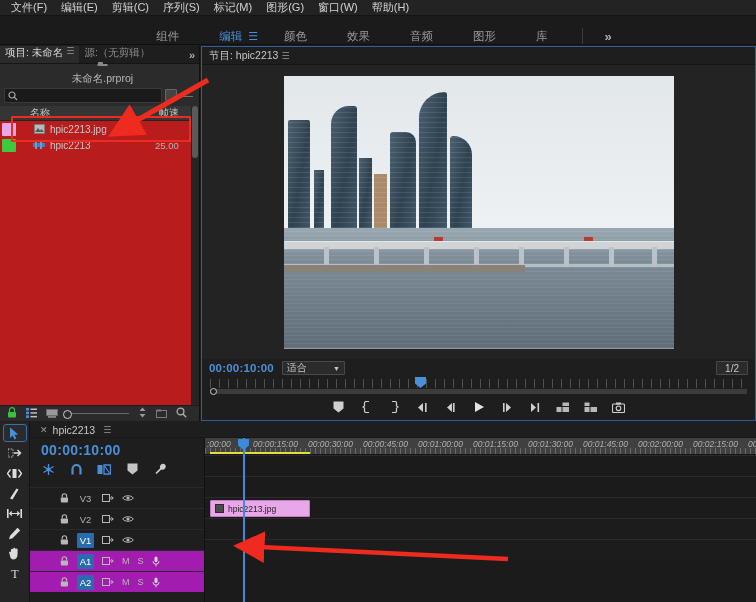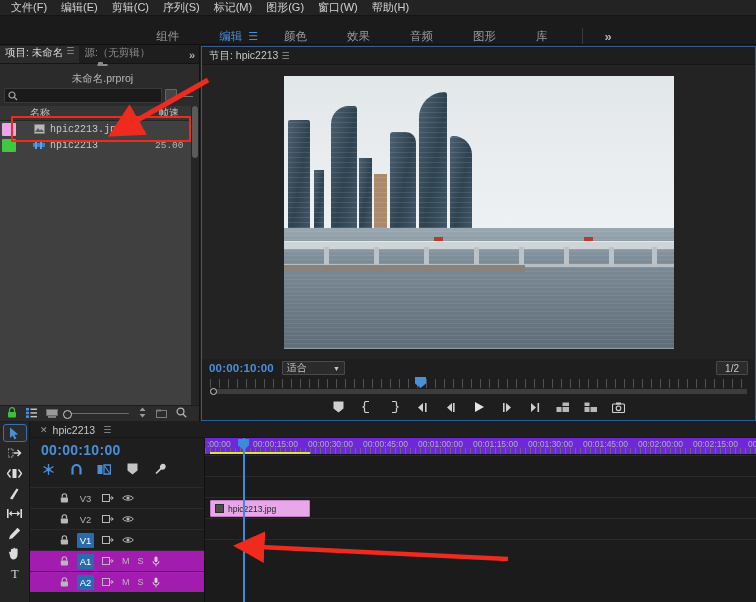--- a/index.html
+++ b/index.html
@@ -61,21 +61,21 @@
   #proj-search-row { height:22px; display:flex; align-items:center; padding:0 4px; gap:3px; }
   #proj-search {
     flex:1; height:15px; background:#1a1a1a; border:1px solid #3a3a3a; border-radius:1px;
     display:flex; align-items:center; padding-left:16px; position:relative; font-size:10px;
     color:#777;
   }
   #proj-search .magnifier { position:absolute; left:3px; top:2px; }
   .sq-btn { width:12px; height:12px; background:#444; border:1px solid #666; border-radius:1px; }
   .dash-btn { color:#888; font-size:11px; padding:0 2px; }
 
-  #proj-list { flex:1; background:#404040; position:relative; overflow:hidden;font-family:Liberation Mono, monospace; }
+  #proj-list { flex:1; background:#b91c1c; position:relative; overflow:hidden; }
   #list-header {
     height:15px; background:#353535; display:flex; align-items:center;
     font-size:10px; color:#c4c4c4; border-bottom:1px solid #242424;
   }
   .col-name { padding-left:30px; flex:1; }
   .col-rate { width:40px; text-align:left; }
   .list-row { height:16px; display:flex; align-items:center; font-size:10px; color:#c8c8c8; }
   .swatch { width:14px; height:13px; margin-left:2px; border-radius:1px; }
   .row-icon { width:12px; height:12px; margin-left:17px; margin-right:5px; display:flex;
               align-items:center; justify-content:center; }
@@ -173,21 +173,21 @@
   .track-head { height:21px; display:flex; align-items:center; gap:8px; padding-left:30px;
                 border-top:1px solid #2a2a2a; position:relative; }
   .track-head.audio { background:#a21caf; }
   .tname { width:17px; height:15px; display:flex; align-items:center; justify-content:center;
            font-size:9.5px; color:#b0b0b0; border-radius:1px; }
   .tname.on { background:#2a6bb0; color:#ffffff; }
   .ticon { color:#b8b8b8; font-size:9px; display:flex; align-items:center; justify-content:center;
            cursor:pointer; }
 
   #tl-tracks { flex:1; position:relative; background:#1b1b1b; overflow:hidden; }
-  #ruler { height:17px; background:#6d28d9; position:relative; border-bottom:1px solid #141414; }
+  #ruler { height:17px; background:#404040; position:relative; border-bottom:1px solid #141414;font-style:italic; }
   .rlabel { position:absolute; top:1px; font-size:8.5px; color:#b0b0b0; white-space:nowrap; }
   #ruler-ticks { position:absolute; left:0; bottom:0; width:100%; height:6px;
      background:repeating-linear-gradient(90deg,#6a6a6a 0px,#6a6a6a 1px,transparent 1px,transparent 5px); }
   #workarea { position:absolute; left:5px; top:14px; width:100px; height:2px; background:#e2e234; }
   #tl-playhead-marker { position:absolute; left:33px; top:1px; width:11px; height:11px;
                         background:#3c8ad9; clip-path:polygon(0 0,100% 0,100% 60%,50% 100%,0 60%); }
   #tl-playhead-line { position:absolute; left:38px; top:0; width:1.5px; height:180px; background:#3c8ad9; }
   .track-lane { height:21px; border-top:1px solid #2a2a2a; position:relative; }
   .track-lane.audio { background:#1c1c1c; }
   #clip { position:absolute; left:5px; top:2px; width:100px; height:17px;

